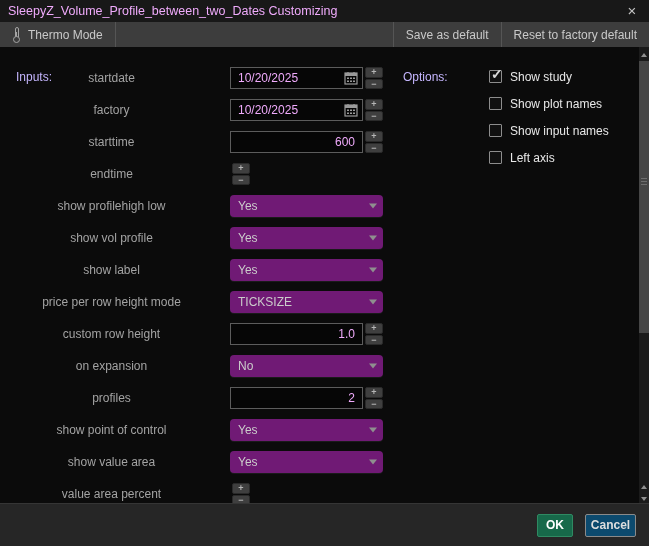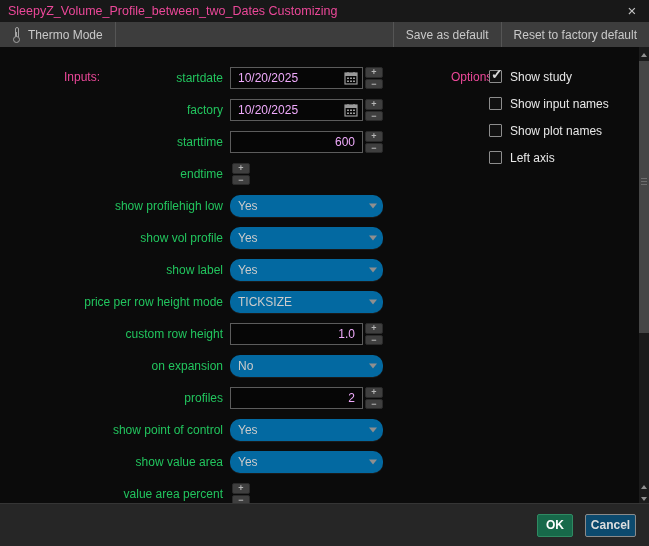--- a/index.html
+++ b/index.html
@@ -3,57 +3,57 @@
 <meta charset="utf-8">
 <style>
   * { margin:0; padding:0; box-sizing:border-box; }
   html,body { width:649px; height:546px; }
   body { font-family:"Liberation Sans", sans-serif; background:#0b0b0b; overflow:hidden; }
 
   .window { position:relative; width:649px; height:546px; background:#0b0b0b; overflow:hidden; }
 
   
   .titlebar { position:absolute; top:0; left:0; right:0; height:22px; background:#181818; display:flex; align-items:center; }
-  .titlebar .title { color:#ec4899; font-size:12.5px; padding-left:8px; white-space:nowrap; }
+  .titlebar .title { color:#f0abfc; font-size:12.5px; padding-left:8px; white-space:nowrap; }
   .close-btn { position:absolute; right:7px; top:0; width:20px; height:22px; color:#c4c4c4; font-size:15px; line-height:22px; text-align:center; cursor:pointer; }
 
   
   .toolbar { position:absolute; top:22px; left:0; right:0; height:25px; background:#3d3d3d; display:flex; align-items:stretch; }
   .tb-btn { display:flex; align-items:center; color:#c9c9c9; font-size:12px; padding:0 12px; cursor:pointer; white-space:nowrap; }
   .tb-divider { width:1px; background:#555; margin:0; }
   .tb-spacer { flex:1; }
   .thermo-icon { width:9px; height:16px; position:relative; margin-right:7px; }
   .thermo-icon .stem { position:absolute; left:2.5px; top:0; width:4px; height:11px; border:1px solid #a5a5a5; border-radius:2px 2px 0 0; }
   .thermo-icon .bulb { position:absolute; left:1px; bottom:0; width:7px; height:7px; border:1px solid #a5a5a5; border-radius:50%; background:#3d3d3d; }
   .thermo-icon .mercury { position:absolute; left:4px; top:5px; width:1px; height:7px; background:#a5a5a5; }
 
   
   .content { position:absolute; top:47px; left:0; right:0; height:456px; background:#0b0b0b; overflow:hidden; }
-  .group-label { position:absolute; font-size:12px; color:#ec4899;margin-left:48px; }
+  .group-label { position:absolute; font-size:12px; color:#c4b5fd; }
   #inputs-label { left:16px; top:23px; }
   #options-label { left:403px; top:23px; }
 
   #input-rows { position:absolute; left:0; top:20px; width:392px; }
   .row { display:flex; align-items:center; height:22px; margin-bottom:10px; }
-  .row .lbl { width:230px; text-align:right; padding-right:7px; font-size:12px; color:#22c55e; white-space:nowrap; }
+  .row .lbl { width:230px; text-align:center; padding-right:7px; font-size:12px; color:#a3a3a3; white-space:nowrap; }
   .ctl { width:153px; display:flex; align-items:stretch; height:22px; }
 
   .input-box { flex:1; position:relative; background:#060606; border:1px solid #5c5c5c; height:22px; }
   .input-box .val { position:absolute; left:7px; right:24px; top:0; line-height:20px; font-size:12px; color:#f0abfc; white-space:nowrap; overflow:hidden; }
   .input-box.num .val { left:7px; right:7px; text-align:right; }
   .cal-icon { position:absolute; right:4px; top:3px; width:14px; height:14px; }
 
   .spinner { width:18px; margin-left:2px; display:flex; flex-direction:column; }
   .spin-btn { flex:1; background:#3f3f3f; border:1px solid #2a2a2a; border-radius:2px; position:relative; cursor:pointer; }
   .spin-btn.up { margin-bottom:1px; }
   .spin-btn::after { position:absolute; left:0; right:0; top:50%; transform:translateY(-50%); text-align:center; font-size:9px; font-weight:bold; color:#b5b5b5; line-height:9px; }
   .spin-btn.up::after { content:"+"; }
   .spin-btn.down::after { content:"\2212"; }
 
-  .dropdown { position:relative; width:161px; height:22px; background:#0369a1; border-radius:10px; box-shadow:0 1px 0 #1a1a1a; cursor:pointer; }
+  .dropdown { position:relative; width:161px; height:22px; background:#701a75; border-radius:4px; box-shadow:0 1px 0 #1a1a1a; cursor:pointer; }
   .dropdown .val { position:absolute; left:8px; top:0; line-height:22px; font-size:12px; color:#cbcbcb; white-space:nowrap; }
   .dd-caret { position:absolute; right:6px; top:50%; transform:translateY(-50%); width:0; height:0; border-left:4px solid transparent; border-right:4px solid transparent; border-top:5px solid #8f8f8f; }
 
   
   #option-items { position:absolute; left:489px; top:23px; }
   .opt-row { display:flex; align-items:center; height:13px; margin-bottom:14px; cursor:pointer; }
   .checkbox { position:relative; width:13px; height:13px; border:1px solid #8d8d8d; background:#101010; border-radius:1px; flex:none; }
   .checkbox.checked::after { content:"\2713"; position:absolute; left:1px; top:-5px; font-size:14px; font-weight:bold; color:#d8d8d8; }
   .opt-row .lbl { margin-left:8px; font-size:12px; color:#e8e8e8; white-space:nowrap; }
 
@@ -277,25 +277,25 @@
   </div>
       </div>
     <div class="group-label" id="options-label">Options:</div>
     <div id="option-items">
         <div class="opt-row">
     <span class="checkbox checked"></span>
     <span class="lbl">Show study</span>
   </div>
         <div class="opt-row">
     <span class="checkbox"></span>
-    <span class="lbl">Show input names</span>
+    <span class="lbl">Show plot names</span>
   </div>
         <div class="opt-row">
     <span class="checkbox"></span>
-    <span class="lbl">Show plot names</span>
+    <span class="lbl">Show input names</span>
   </div>
         <div class="opt-row">
     <span class="checkbox"></span>
     <span class="lbl">Left axis</span>
   </div>
       </div>
   </div>
 
   <div class="scrollbar">
     <div class="sb-btn" id="sb-up-top">

